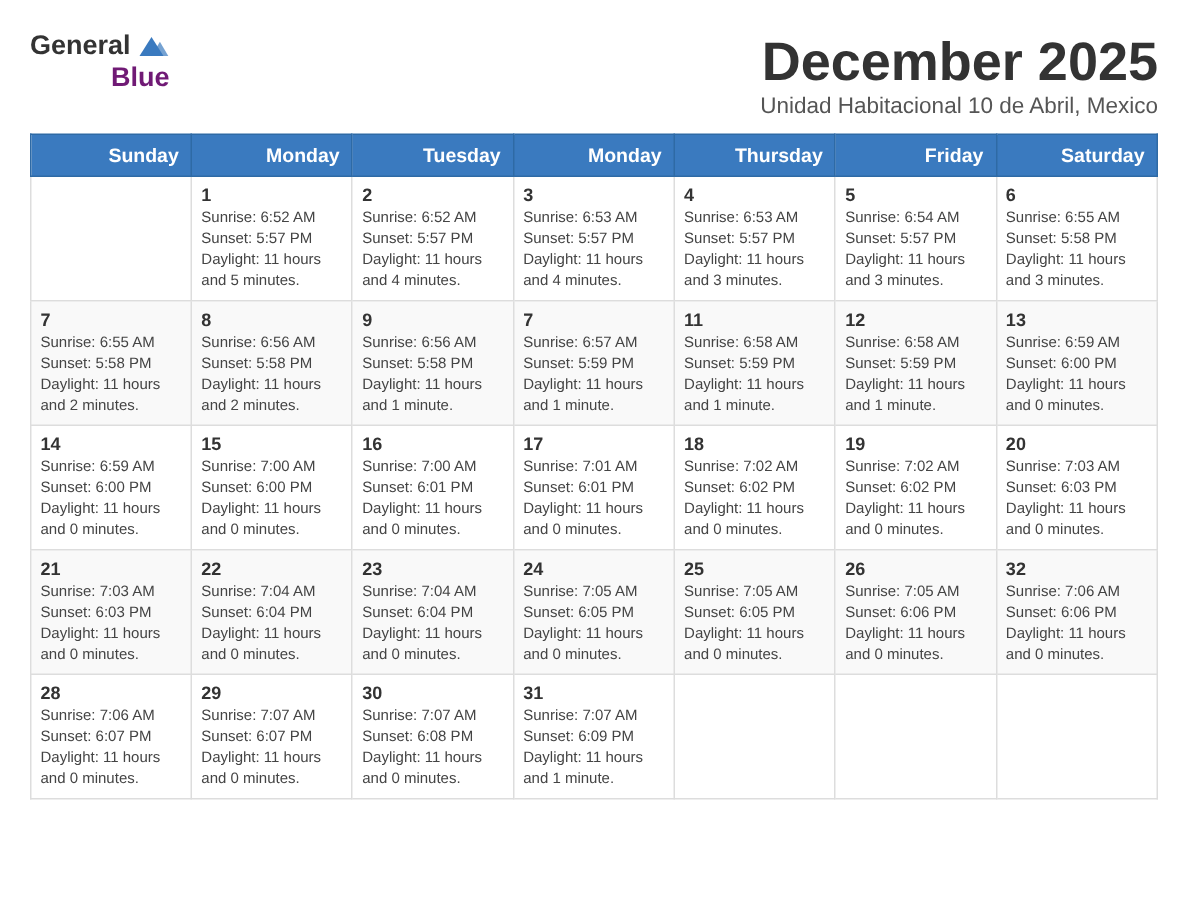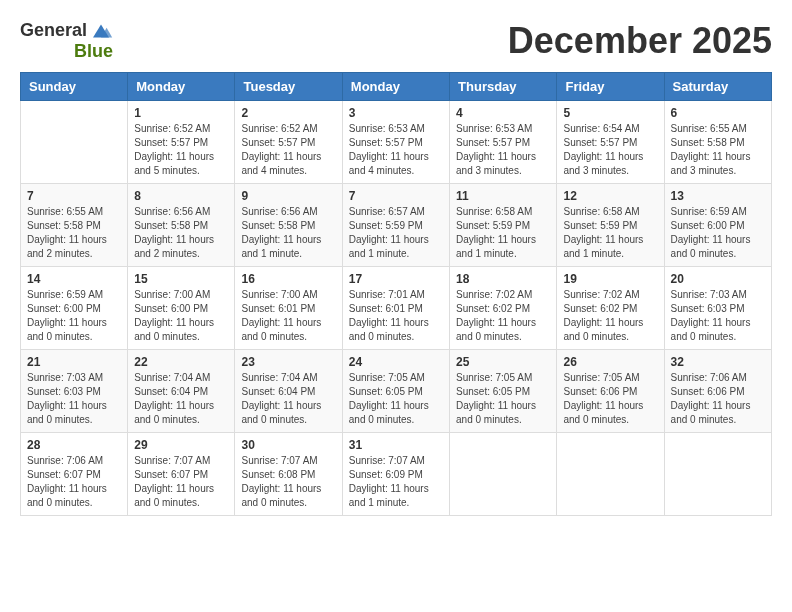--- a/index.html
+++ b/index.html
@@ -26,21 +26,21 @@
       align-items: center;
     }
     .logo-general {
       font-size: 18px;
       font-weight: bold;
       color: #333;
     }
     .logo-blue {
       font-size: 18px;
       font-weight: bold;
-      color: #4d7c0f;
+      color: #701a75;
     }
     .logo-icon {
       width: 24px;
       height: 20px;
       margin-left: 2px;
     }
     .title-block {
       text-align: right;
     }
     .month-title {
@@ -53,21 +53,21 @@
       color: #555;
     }
     .calendar {
       width: 100%;
       border-collapse: collapse;
       border: 1px solid #ccc;
     }
     .calendar th {
       background-color: #3a7abf;
       color: #fff;
-      text-align: left;
+      text-align: right;
       padding: 6px 8px;
       font-size: 13px;
       border: 1px solid #2e6aa5;
     }
     .calendar td {
       vertical-align: top;
       padding: 5px 6px;
       border: 1px solid #ddd;
       width: 108px;
       min-height: 80px;
@@ -101,20 +101,21 @@
       <span class="logo-general">General</span>
       <svg class="logo-icon" viewBox="0 0 30 24" xmlns="http://www.w3.org/2000/svg">
         <polygon points="5,20 15,4 25,20" fill="#3a7abf"></polygon>
         <polygon points="15,20 22,8 29,20" fill="#3a7abf" opacity="0.7"></polygon>
       </svg>
     </div>
     <span class="logo-blue">Blue</span>
   </div>
   <div class="title-block">
     <div class="month-title">December 2025</div>
+    <div class="subtitle">Unidad Habitacional 10 de Abril, Mexico</div>
   </div>
 </div>
 
 <table class="calendar">
   <thead>
     <tr>
     <th>Sunday</th>
         <th>Monday</th>
         <th>Tuesday</th>
         <th>Monday</th>

